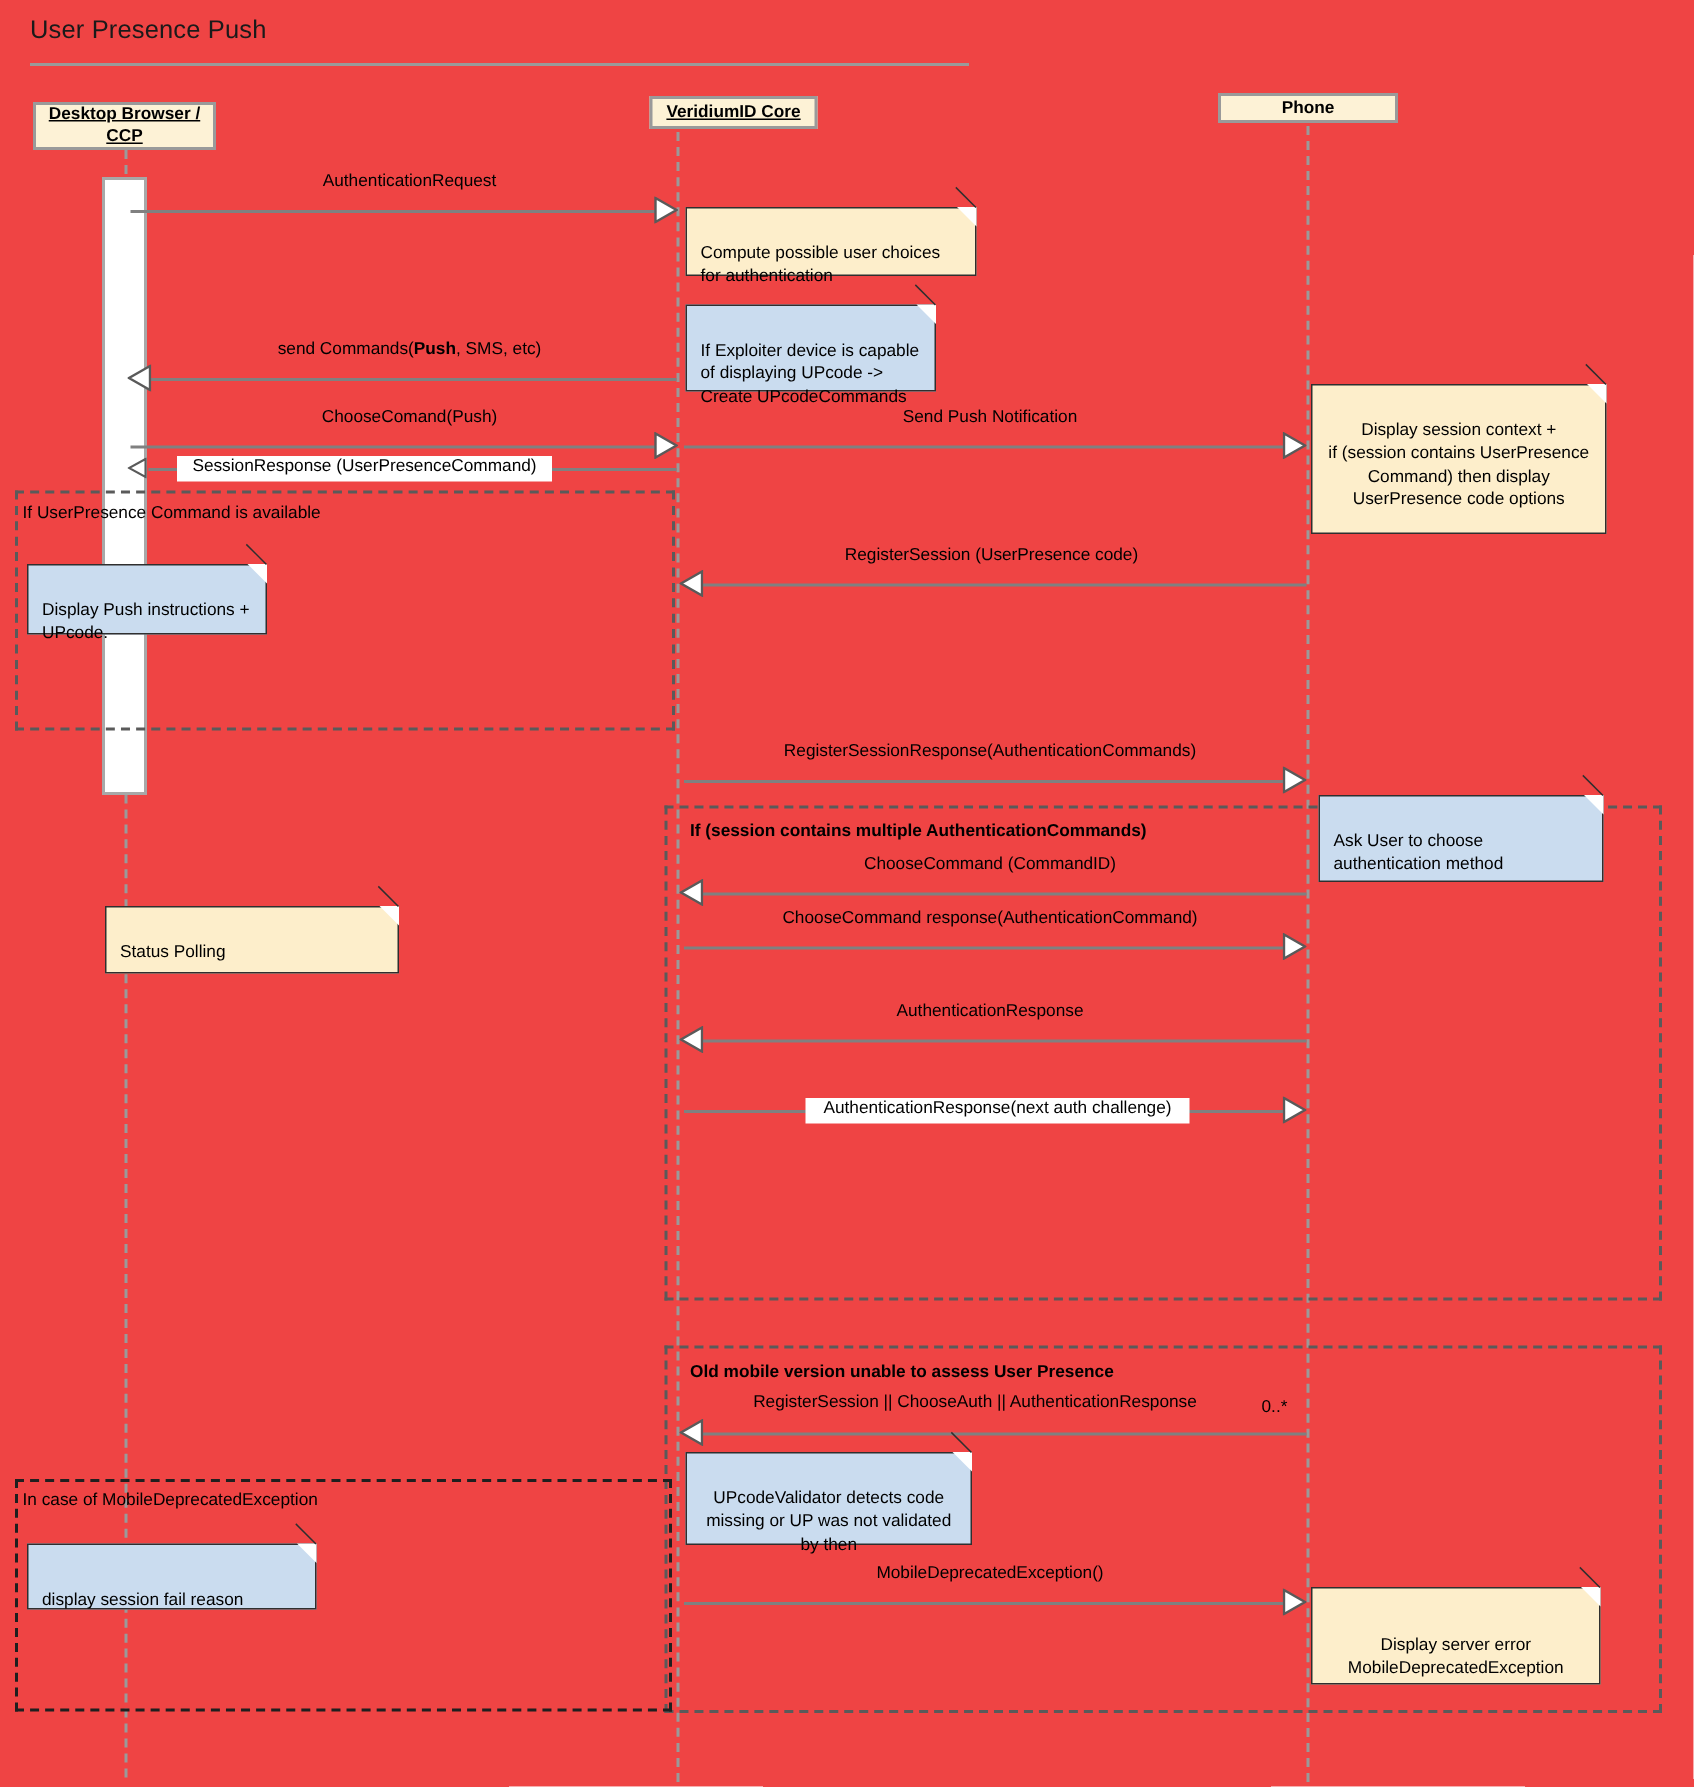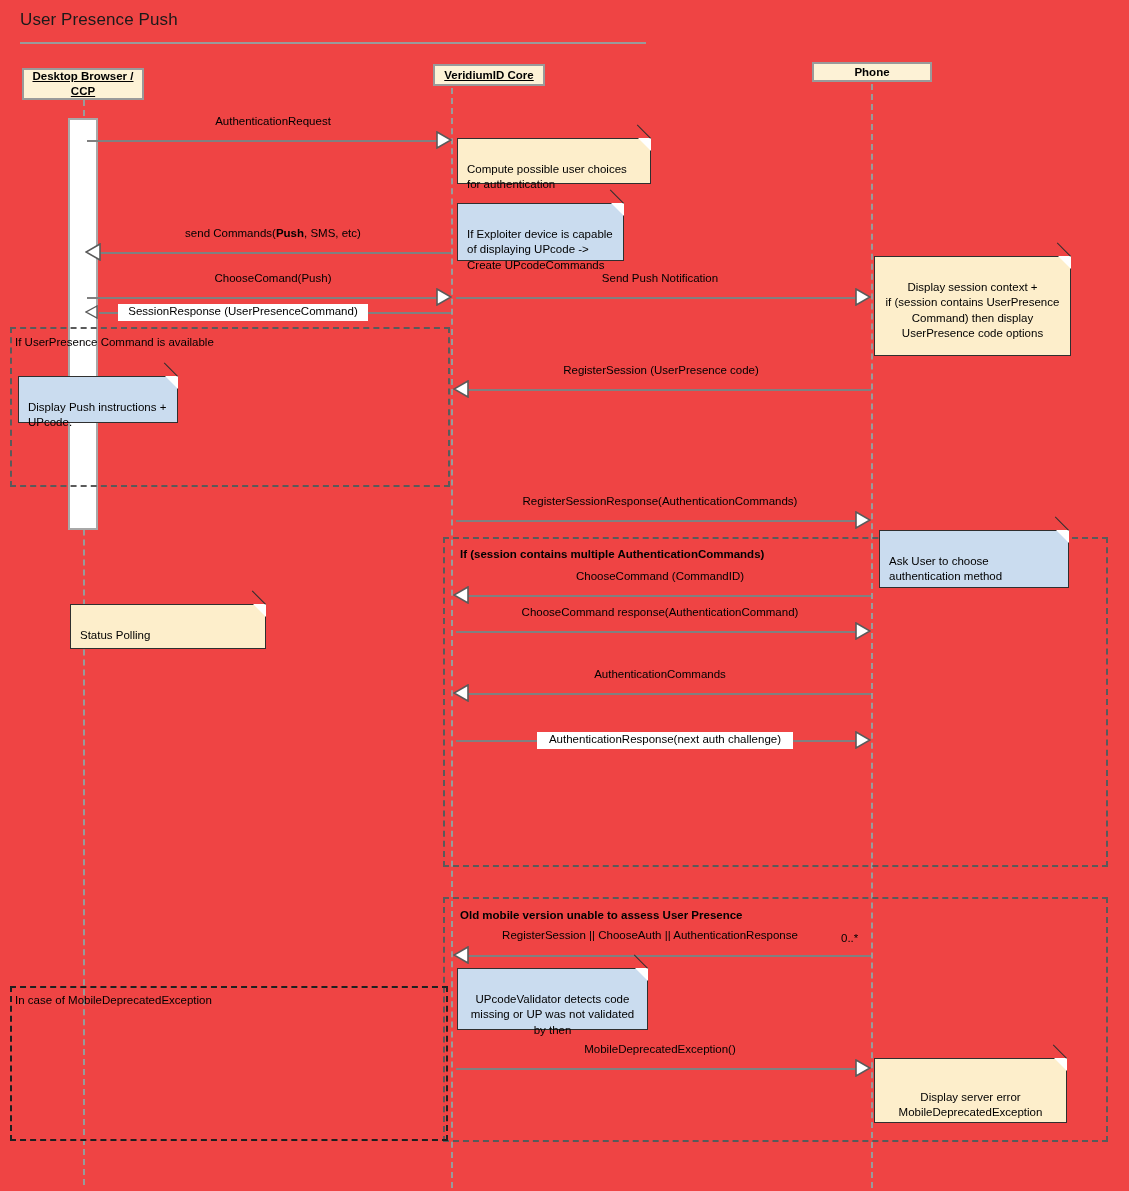--- a/index.html
+++ b/index.html
@@ -247,21 +247,21 @@
   </div>
 
   <div class="abs msg-label centered" style="left:465px; top:606px; width:390px;">ChooseCommand response(AuthenticationCommand)</div>
   <div class="abs msg-line" style="left:456px; top:631px; width:401px;"></div>
   <div class="arrowhead" style="left:855px; top:622px;">
     <svg width="16" height="18" viewBox="0 0 16 18">
         <polygon points="1,1 15,9 1,17" fill="#ffffff" stroke="#5a5a5a" stroke-width="1.6"></polygon>
       </svg>
   </div>
 
-  <div class="abs msg-label centered" style="left:465px; top:668px; width:390px;">AuthenticationCommands</div>
+  <div class="abs msg-label centered" style="left:465px; top:668px; width:390px;">AuthenticationResponse</div>
   <div class="abs msg-line" style="left:467px; top:693px; width:404px;"></div>
   <div class="arrowhead" style="left:453px; top:684px;">
     <svg width="16" height="18" viewBox="0 0 16 18">
         <polygon points="15,1 1,9 15,17" fill="#ffffff" stroke="#5a5a5a" stroke-width="1.6"></polygon>
       </svg>
   </div>
 
   <div class="abs msg-line" style="left:456px; top:740px; width:401px;"></div>
   <div class="abs" style="left:537px; top:732px; width:256px; height:17px; background:#ffffff;"></div>
   <div class="abs msg-label centered" style="left:537px; top:733px; width:256px;">AuthenticationResponse(next auth challenge)</div>
@@ -335,20 +335,25 @@
 
 
   <div class="note blue center" style="left:457px; top:968px; width:191px; height:62px;">
     <span>UPcodeValidator detects code
 missing or UP was not validated
 by then</span>
     <span class="fold-tri"></span>
     <span class="fold-line"></span>
   </div>
 
+  <div class="note blue" style="left:18px; top:1029px; width:193px; height:44px;">
+    <span style="display:block; margin-top:7px;">display session fail reason</span>
+    <span class="fold-tri"></span>
+    <span class="fold-line"></span>
+  </div>
 
   <div class="note yellow" style="left:874px; top:1058px; width:193px; height:65px;">
     <span style="display:block; margin-top:8px;text-align:center;">Display server error
 MobileDeprecatedException</span>
     <span class="fold-tri"></span>
     <span class="fold-line"></span>
   </div>
 
 </div>
 

